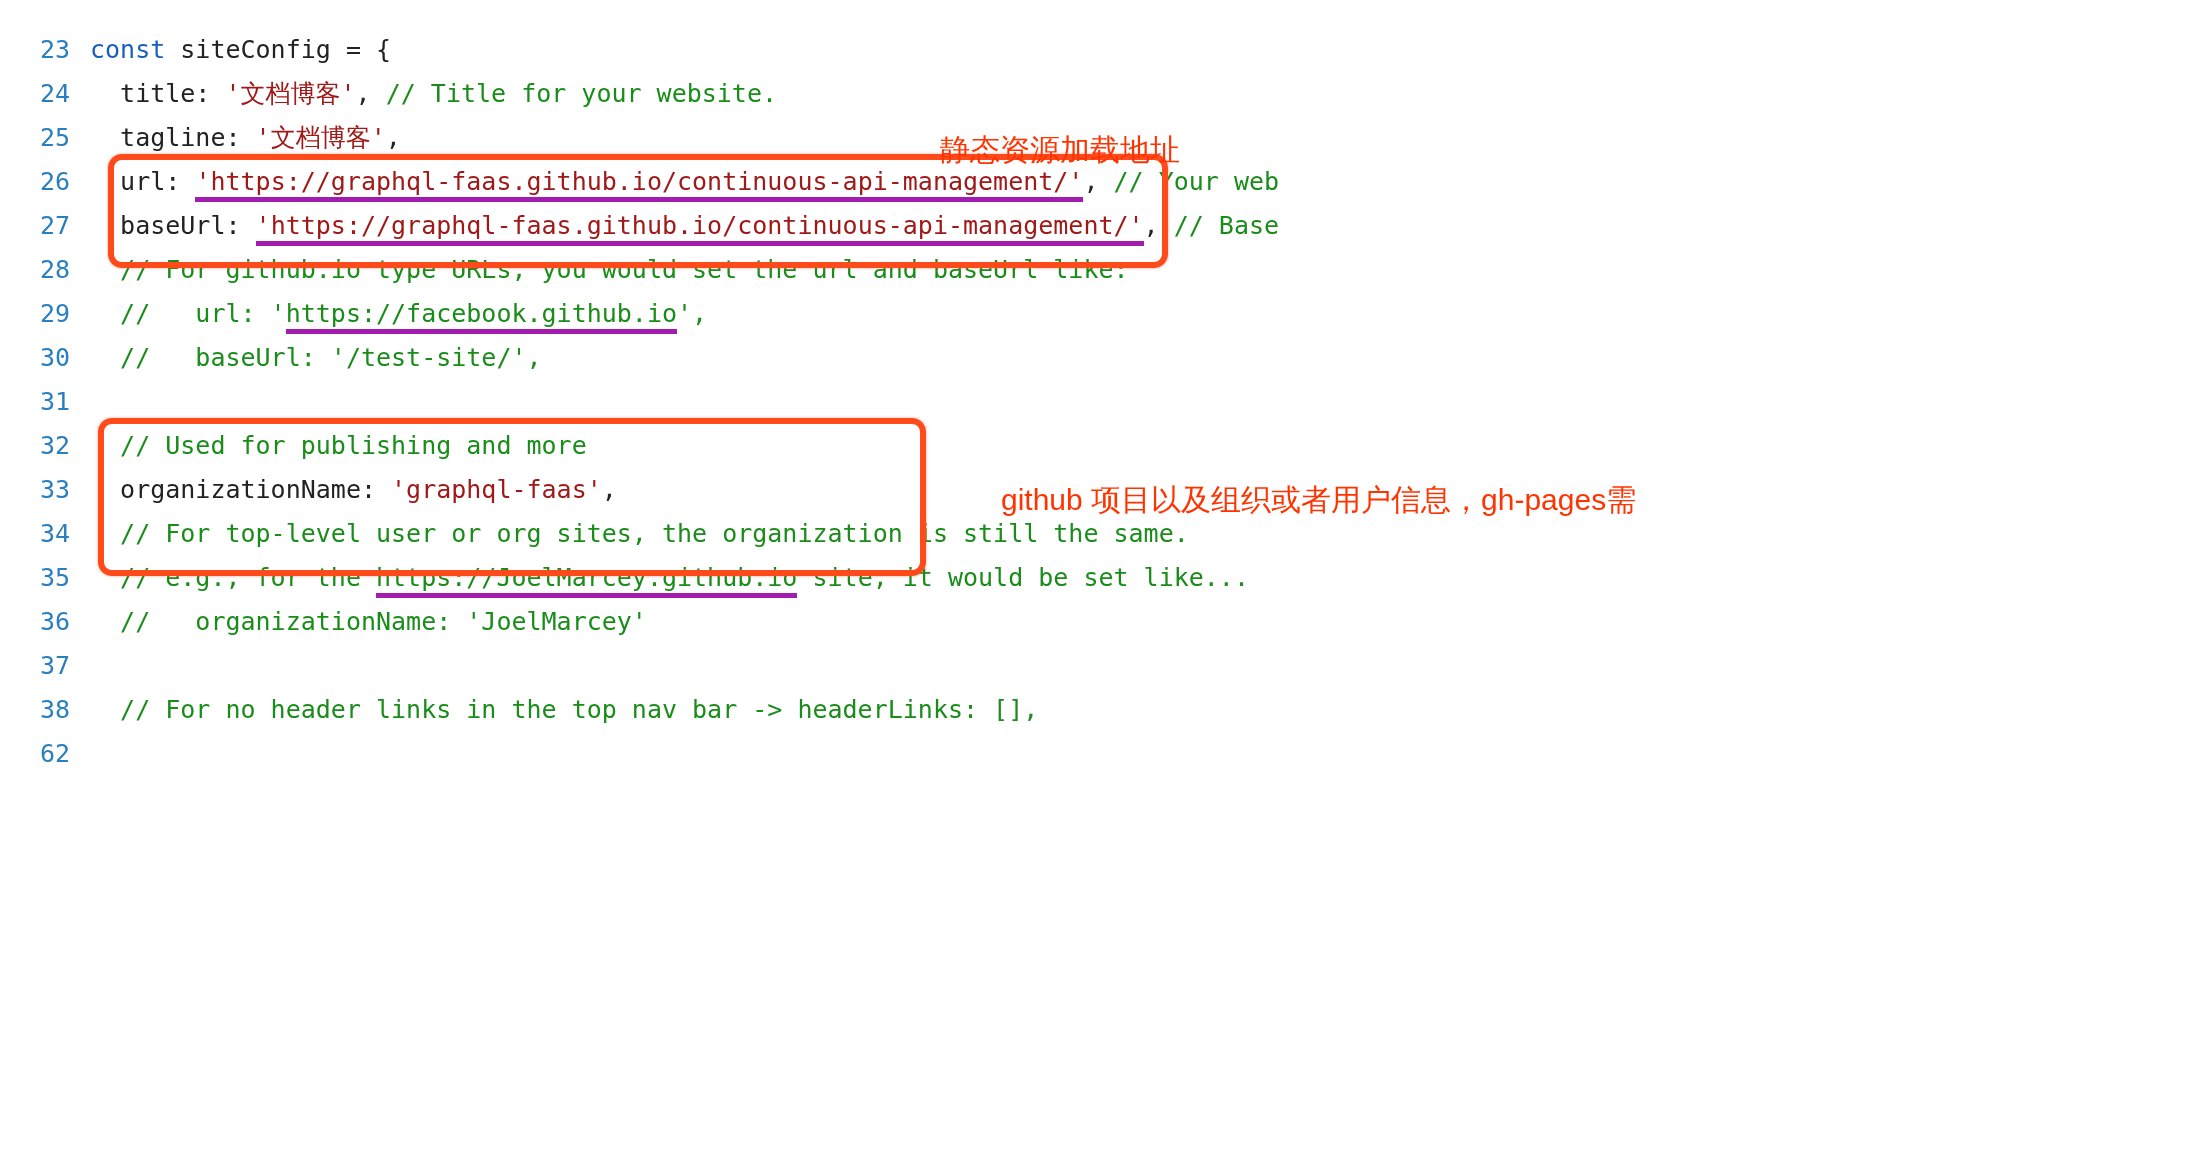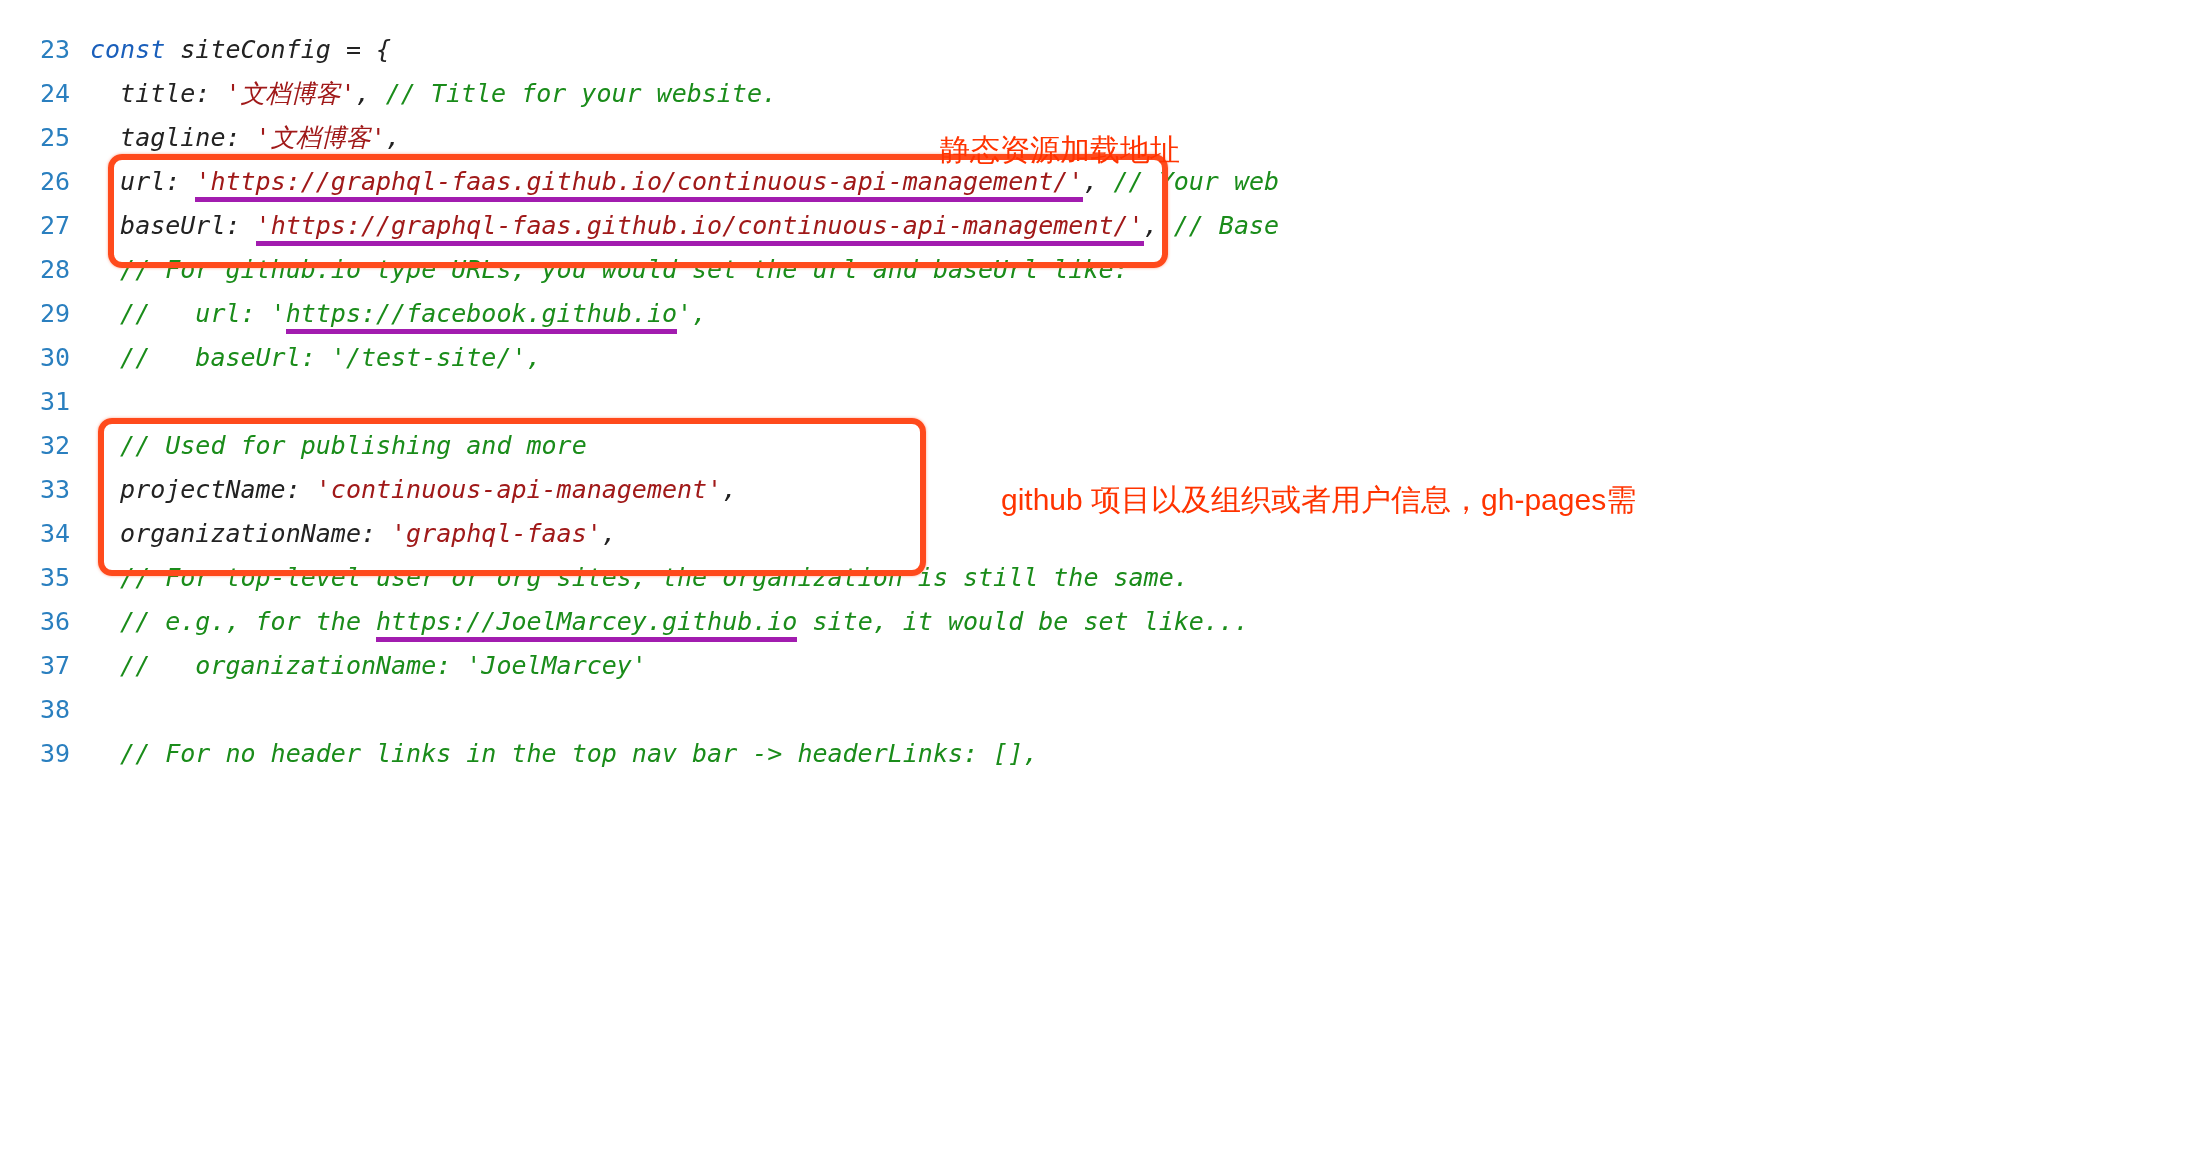--- a/index.html
+++ b/index.html
@@ -27,21 +27,20 @@
     color: #2a7fbf;
     height: 44px;
   }
   .code {
     flex: 1;
     position: relative;
   }
   .line {
     height: 44px;
     white-space: pre;
-    font-style: italic;
   }
   .kw { color: #1a5fbb; }
   .plain { color: #222; }
   .prop { color: #222; }
   .str { color: #a01919; }
   .cmt { color: #1a8c1a; }
   .url-underline {
     border-bottom: 5px solid #a21caf;
     padding-bottom: 1px;
   }
@@ -77,21 +76,21 @@
     <div class="ln">29</div>
     <div class="ln">30</div>
     <div class="ln">31</div>
     <div class="ln">32</div>
     <div class="ln">33</div>
     <div class="ln">34</div>
     <div class="ln">35</div>
     <div class="ln">36</div>
     <div class="ln">37</div>
     <div class="ln">38</div>
-    <div class="ln">39</div>
+    <div class="ln">62</div>
   </div>
 
   <div class="code">
 
     <div class="line"><span class="kw">const</span><span class="plain"> siteConfig = {</span></div>
 
     <div class="line"><span class="plain">  </span><span class="prop">title: </span><span class="str">'文档博客'</span><span class="plain">, </span><span class="cmt">// Title for your website.</span></div>
 
     <div class="line"><span class="plain">  </span><span class="prop">tagline: </span><span class="str">'文档博客'</span><span class="plain">,</span></div>
 
@@ -102,21 +101,20 @@
     <div class="line"><span class="plain">  </span><span class="cmt">// For github.io type URLs, you would set the url and baseUrl like:</span></div>
 
     <div class="line"><span class="plain">  </span><span class="cmt">//   url: '</span><span class="cmt url-underline">https://facebook.github.io</span><span class="cmt">',</span></div>
 
     <div class="line"><span class="plain">  </span><span class="cmt">//   baseUrl: '/test-site/',</span></div>
 
     <div class="line"><span class="plain"></span></div>
 
     <div class="line"><span class="plain">  </span><span class="cmt">// Used for publishing and more</span></div>
 
-    <div class="line"><span class="plain">  </span><span class="prop">projectName: </span><span class="str">'continuous-api-management'</span><span class="plain">,</span></div>
 
     <div class="line"><span class="plain">  </span><span class="prop">organizationName: </span><span class="str">'graphql-faas'</span><span class="plain">,</span></div>
 
     <div class="line"><span class="plain">  </span><span class="cmt">// For top-level user or org sites, the organization is still the same.</span></div>
 
     <div class="line"><span class="plain">  </span><span class="cmt">// e.g., for the </span><span class="cmt url-underline">https://JoelMarcey.github.io</span><span class="cmt"> site, it would be set like...</span></div>
 
     <div class="line"><span class="plain">  </span><span class="cmt">//   organizationName: 'JoelMarcey'</span></div>
 
     <div class="line"><span class="plain"></span></div>

